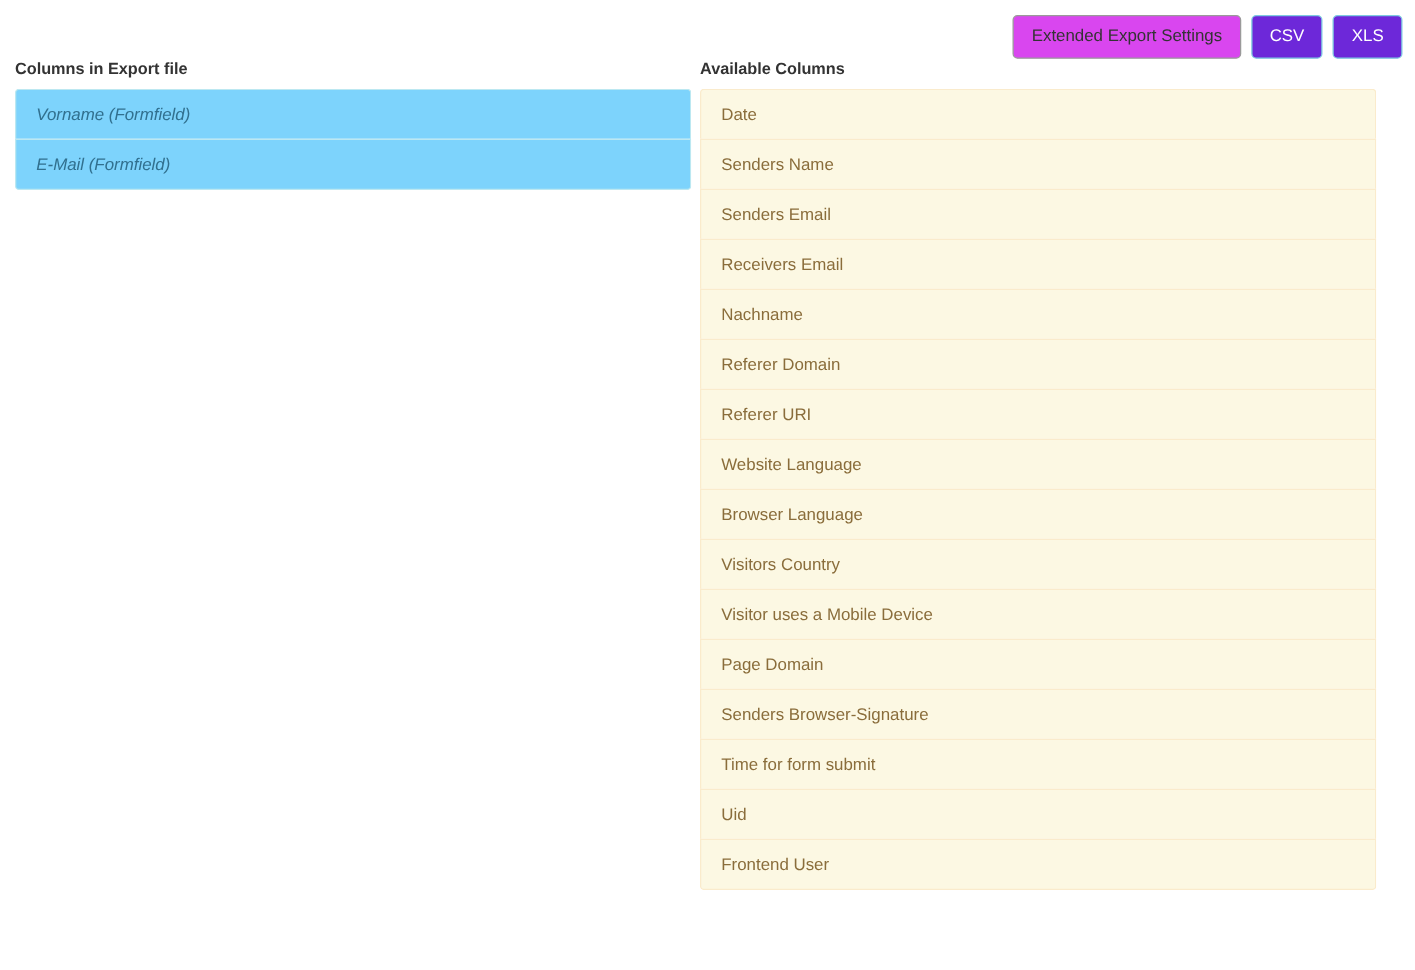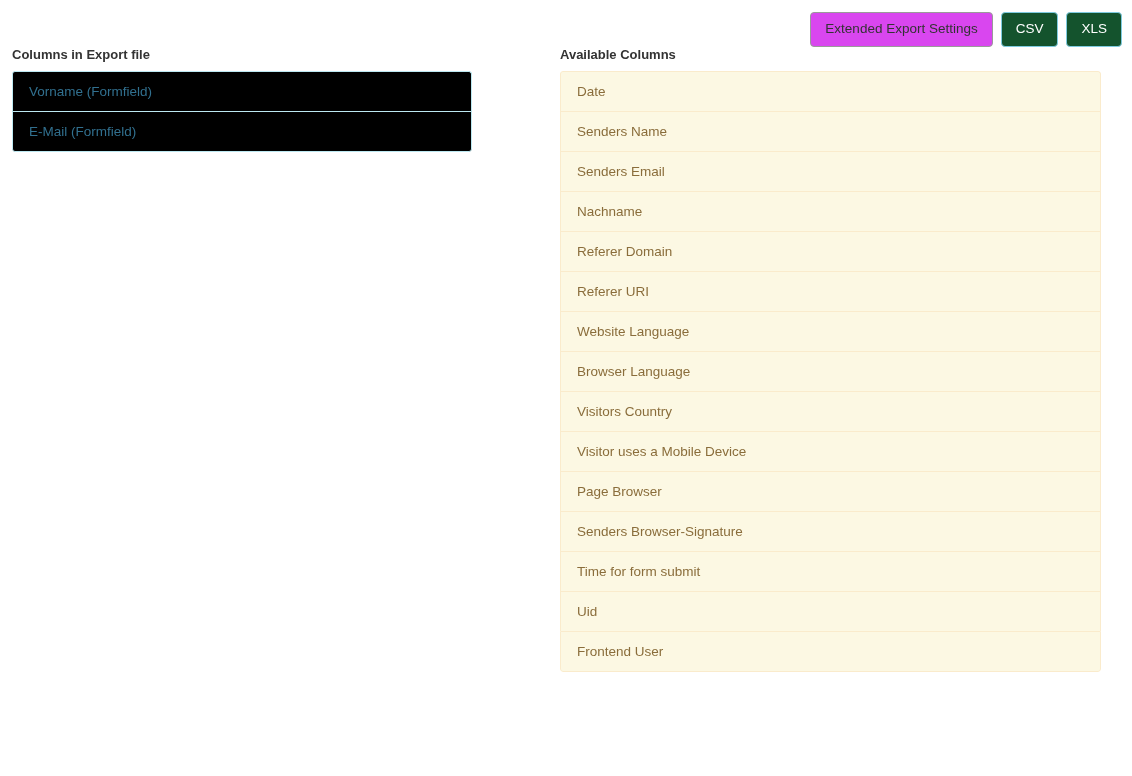--- a/index.html
+++ b/index.html
@@ -38,32 +38,32 @@
     cursor: pointer;
     white-space: nowrap;
     box-sizing: border-box;
   }
   .btn-default {
     background: #d946ef;
     border: 1px solid #9a9a9a;
     color: #333333;
   }
   .btn-info {
-    background: #14532d;
+    background: #6d28d9;
     border: 1px solid #7ecbe0;
     color: #ffffff;
   }
   
   .col {
     position: absolute;
     top: 47px;
   }
   .col-left {
     left: 12px;
-    width: 460px;
+    width: 541px;
   }
   .col-right {
     left: 560px;
     width: 541px;
   }
   .col-title {
     font-size: 13px;
     font-weight: bold;
     color: #333333;
     margin: 0 0 9px 0;
@@ -76,24 +76,25 @@
     border-radius: 3px;
     overflow: hidden;
   }
   .list li {
     font-size: 13.5px;
     padding: 12px 16px;
     box-sizing: border-box;
     cursor: move;
   }
   .list-selected li {
-    background: #000000;
+    background: #7dd3fc;
     border: 1px solid #bce8f1;
     border-bottom: none;
     color: #31708f;
+    font-style: italic;
   }
   .list-selected li:first-child {
     border-top-left-radius: 3px;
     border-top-right-radius: 3px;
   }
   .list-selected li:last-child {
     border-bottom: 1px solid #bce8f1;
     border-bottom-left-radius: 3px;
     border-bottom-right-radius: 3px;
   }
@@ -131,28 +132,29 @@
       <li>E-Mail (Formfield)</li>
     </ul>
   </div>
 
   <div class="col col-right">
     <h3 class="col-title">Available Columns</h3>
     <ul class="list list-available">
       <li>Date</li>
       <li>Senders Name</li>
       <li>Senders Email</li>
+      <li>Receivers Email</li>
       <li>Nachname</li>
       <li>Referer Domain</li>
       <li>Referer URI</li>
       <li>Website Language</li>
       <li>Browser Language</li>
       <li>Visitors Country</li>
       <li>Visitor uses a Mobile Device</li>
-      <li>Page Browser</li>
+      <li>Page Domain</li>
       <li>Senders Browser-Signature</li>
       <li>Time for form submit</li>
       <li>Uid</li>
       <li>Frontend User</li>
     </ul>
   </div>
 
 </div>
 
 </body></html>

